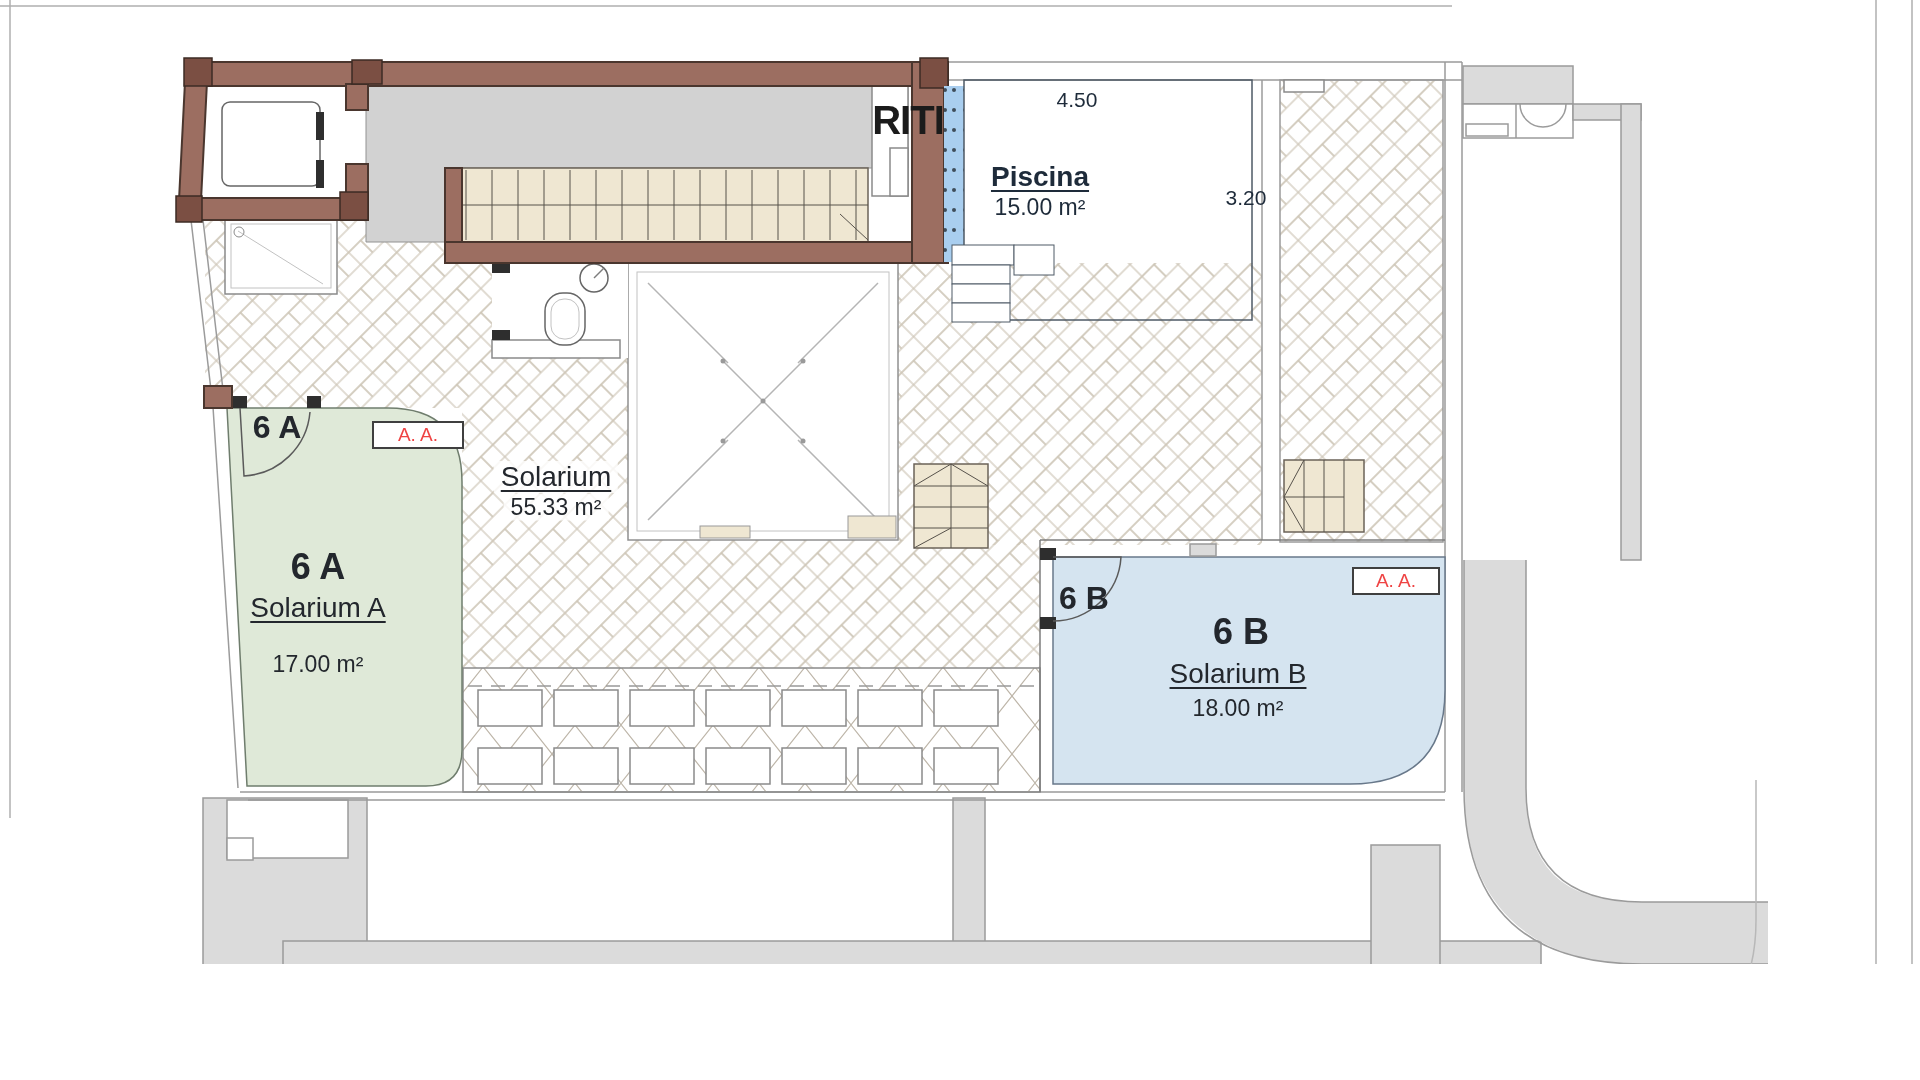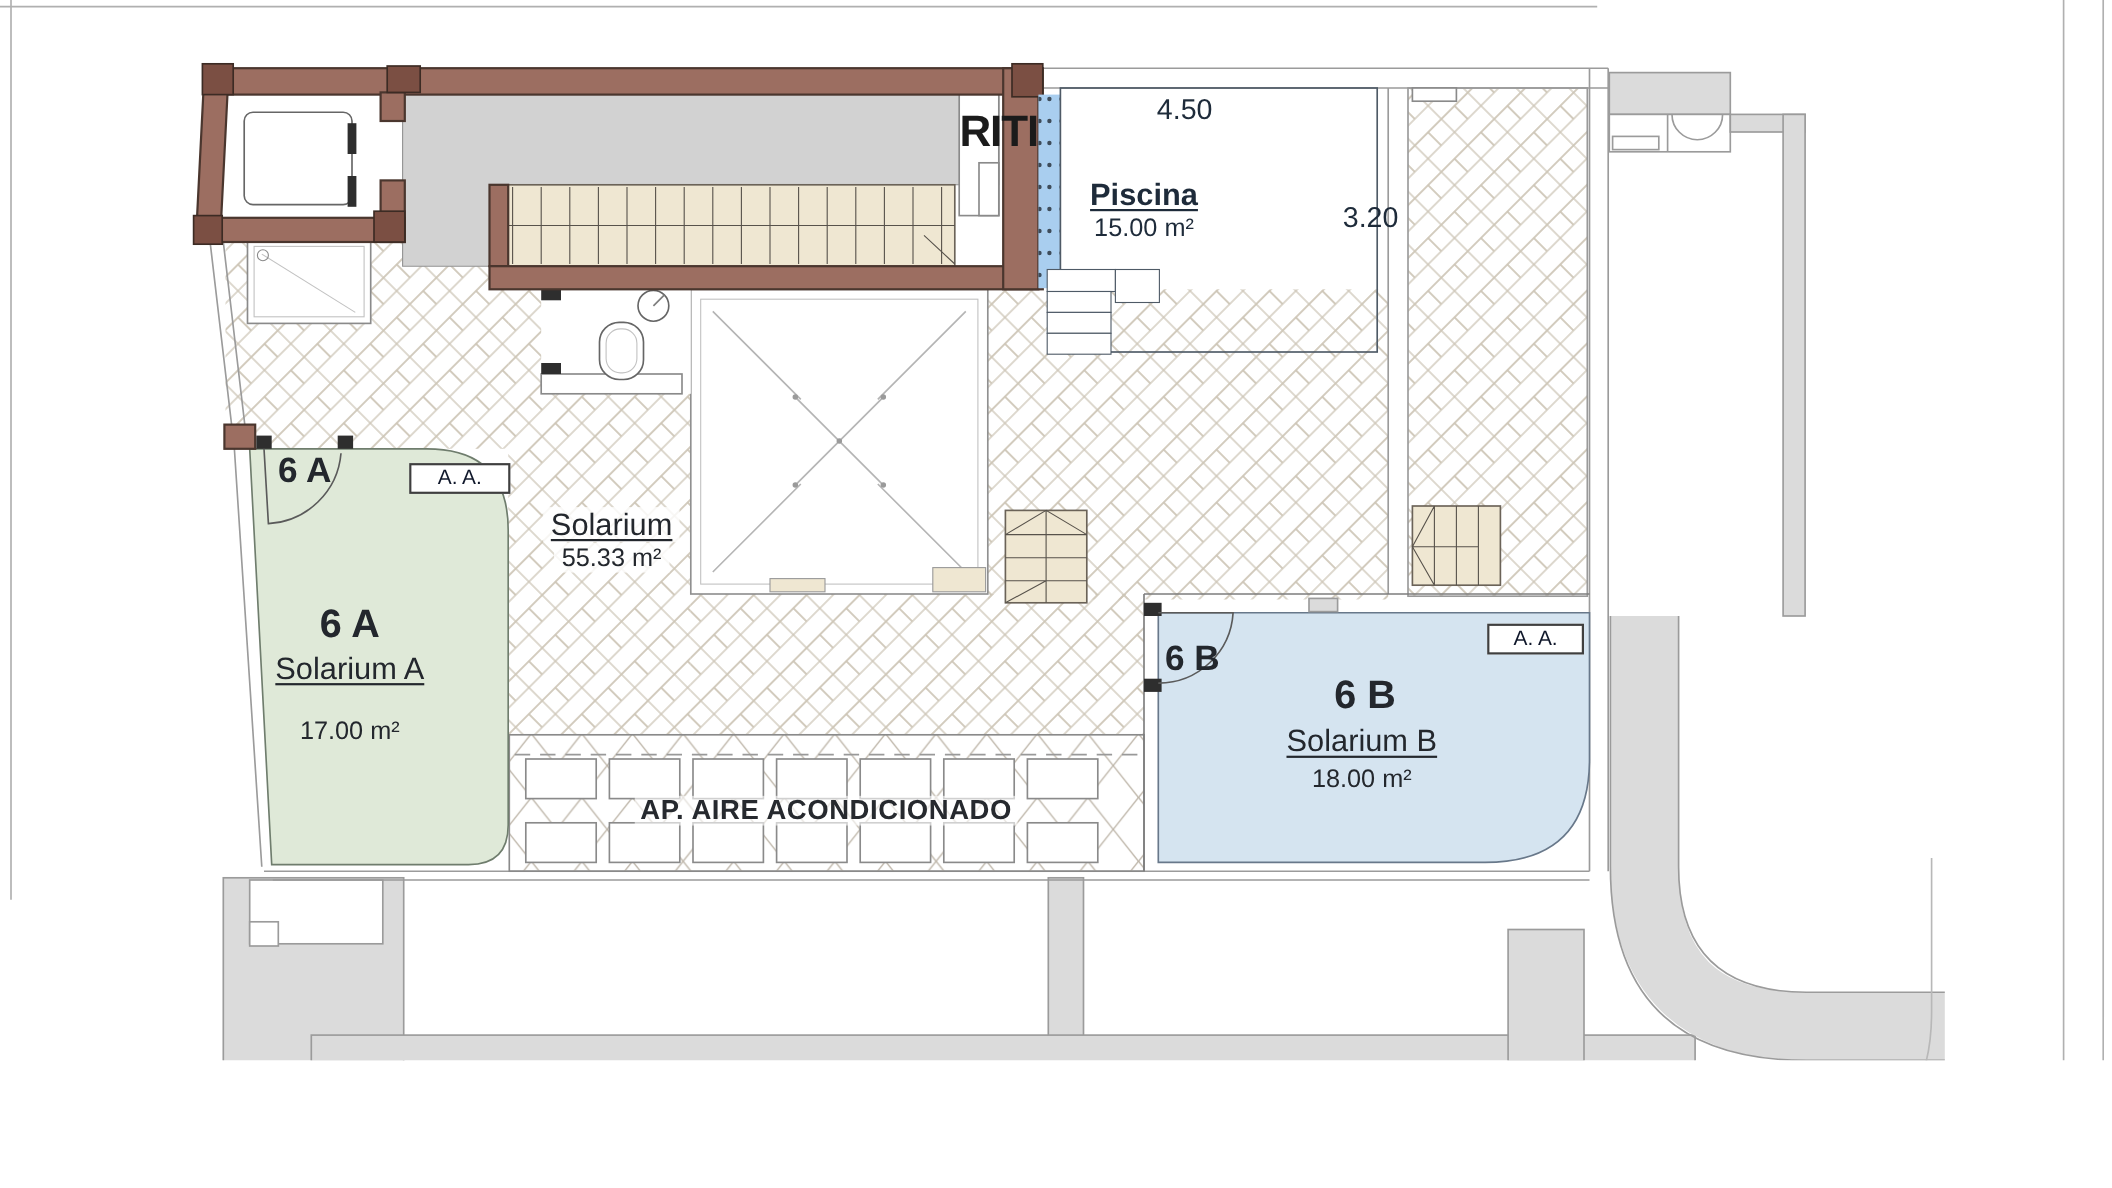--- a/index.html
+++ b/index.html
@@ -35,29 +35,29 @@
   .doorarc{stroke:#5a5a5a;stroke-width:1.5;fill:none;}
 
   
   .lbl{position:absolute;transform:translate(-50%,-50%);white-space:nowrap;
        color:var(--text-dark,#23272d);line-height:1;}
   .riti{font-size:40px;font-weight:900;letter-spacing:-1px;color:#1b1b1b;}
   .name{font-size:28px;font-weight:500;text-decoration:underline;text-underline-offset:4px;
         text-decoration-thickness:2px;}
   .area{font-size:23px;font-weight:500;}
   .pooltext{color:var(--pool-text,#1e2b3a);}
-  .dim{font-size:26px;color:var(--pool-text,#1e2b3a);font-weight:500;}
+  .dim{font-size:21px;color:var(--pool-text,#1e2b3a);font-weight:500;}
   .unit{font-size:36px;font-weight:bold;}
   .door{font-size:32px;font-weight:bold;}
   .bg{background:rgba(255,255,255,0.82);padding:2px 7px;}
   .aclbl{font-size:25px;font-weight:bold;letter-spacing:0.5px;background:rgba(255,255,255,0.6);
          padding:1px 5px;color:#26292e;}
   .badge{position:absolute;box-sizing:border-box;border:2px solid #3f3f3f;background:#fff;
          display:flex;align-items:center;justify-content:center;font-size:19px;
-         color:#0f172a;font-weight:500;}
+         color:#ef4444;font-weight:500;}
 </style>
 </head>
 <body>
 
 <div id="stage">
 
 <svg id="plan-svg" width="1920" height="1080" viewBox="0 0 1920 1080">
   <defs>
     <pattern id="hb" width="34" height="34" patternUnits="userSpaceOnUse" patternTransform="rotate(45)">
       <g stroke="#cdc5b6" fill="none" stroke-width="1.2">
@@ -259,15 +259,14 @@
 <div class="lbl name" style="left:318px;top:608px;">Solarium A</div>
 <div class="lbl area" style="left:318px;top:641px;margin-top:23px;">17.00 m²</div>
 <div class="badge" style="left:372px;top:421px;width:92px;height:28px;">A. A.</div>
 
 <div class="lbl door" style="left:1084px;top:598px;">6 B</div>
 <div class="lbl unit" style="left:1241px;top:632px;">6 B</div>
 <div class="lbl name" style="left:1238px;top:674px;">Solarium B</div>
 <div class="lbl area" style="left:1238px;top:708px;">18.00 m²</div>
 <div class="badge" style="left:1352px;top:567px;width:88px;height:28px;">A. A.</div>
 
-<div class="lbl aclbl" style="left:751px;top:737px;">AP. AIRE ACONDICIONADO</div>
 
 </div>
 
 </body></html>

